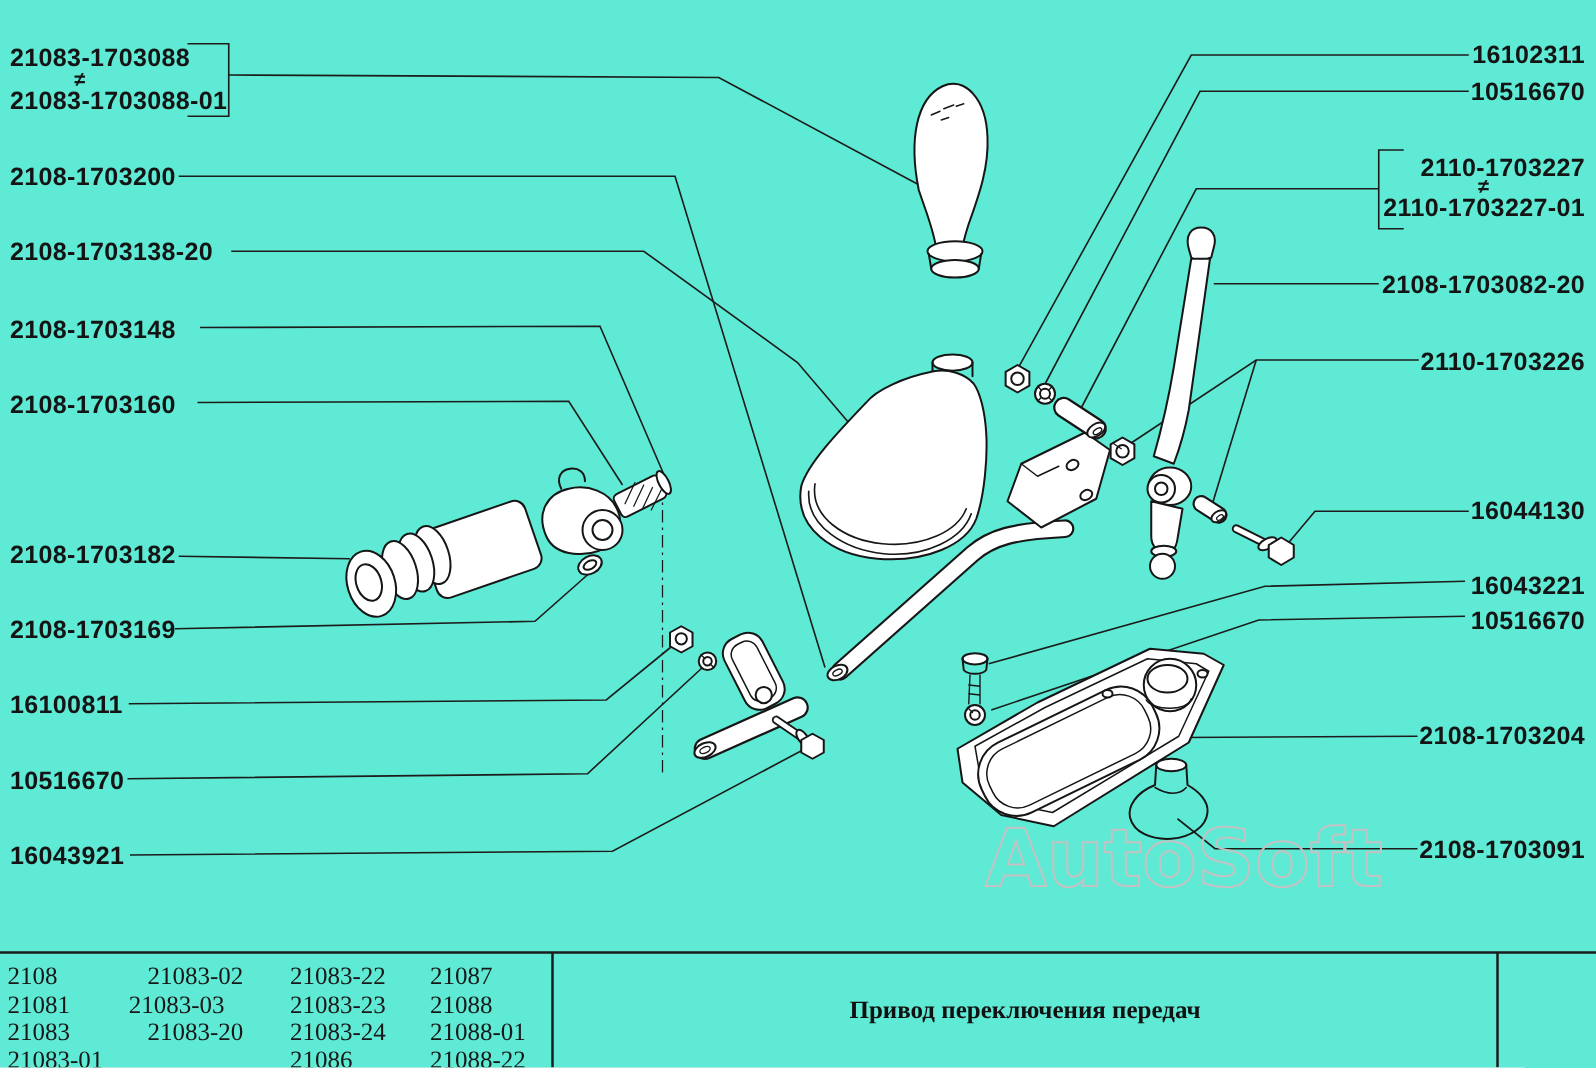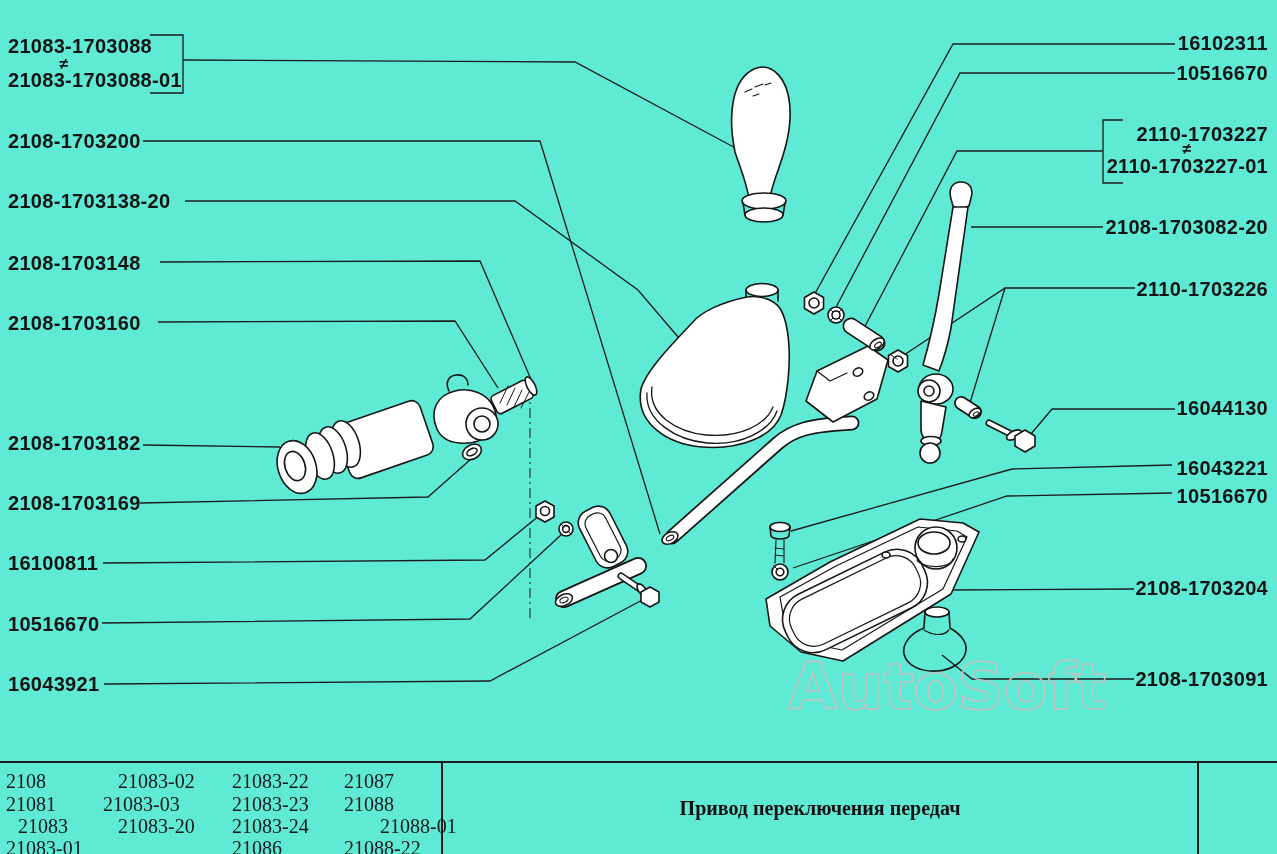--- a/index.html
+++ b/index.html
@@ -269,24 +269,24 @@
     <span class="mcell" style="left:6px;top:770px;">2108</span>
     <span class="mcell" style="left:118px;top:770px;">21083-02</span>
     <span class="mcell" style="left:232px;top:770px;">21083-22</span>
     <span class="mcell" style="left:344px;top:770px;">21087</span>
 
     <span class="mcell" style="left:6px;top:793px;">21081</span>
     <span class="mcell" style="left:103px;top:793px;">21083-03</span>
     <span class="mcell" style="left:232px;top:793px;">21083-23</span>
     <span class="mcell" style="left:344px;top:793px;">21088</span>
 
-    <span class="mcell" style="left:18px;top:815px;">21083</span>
+    <span class="mcell" style="left:6px;top:815px;">21083</span>
     <span class="mcell" style="left:118px;top:815px;">21083-20</span>
     <span class="mcell" style="left:232px;top:815px;">21083-24</span>
-    <span class="mcell" style="left:344px;top:815px;margin-left:36px;">21088-01</span>
+    <span class="mcell" style="left:344px;top:815px;">21088-01</span>
 
     <span class="mcell" style="left:6px;top:837px;">21083-01</span>
     <span class="mcell" style="left:118px;top:837px;margin-top:40px;">21083-21</span>
     <span class="mcell" style="left:232px;top:837px;">21086</span>
     <span class="mcell" style="left:344px;top:837px;">21088-22</span>
   </div>
 
   <div class="ft-title">Привод переключения передач</div>
 
 </div>

